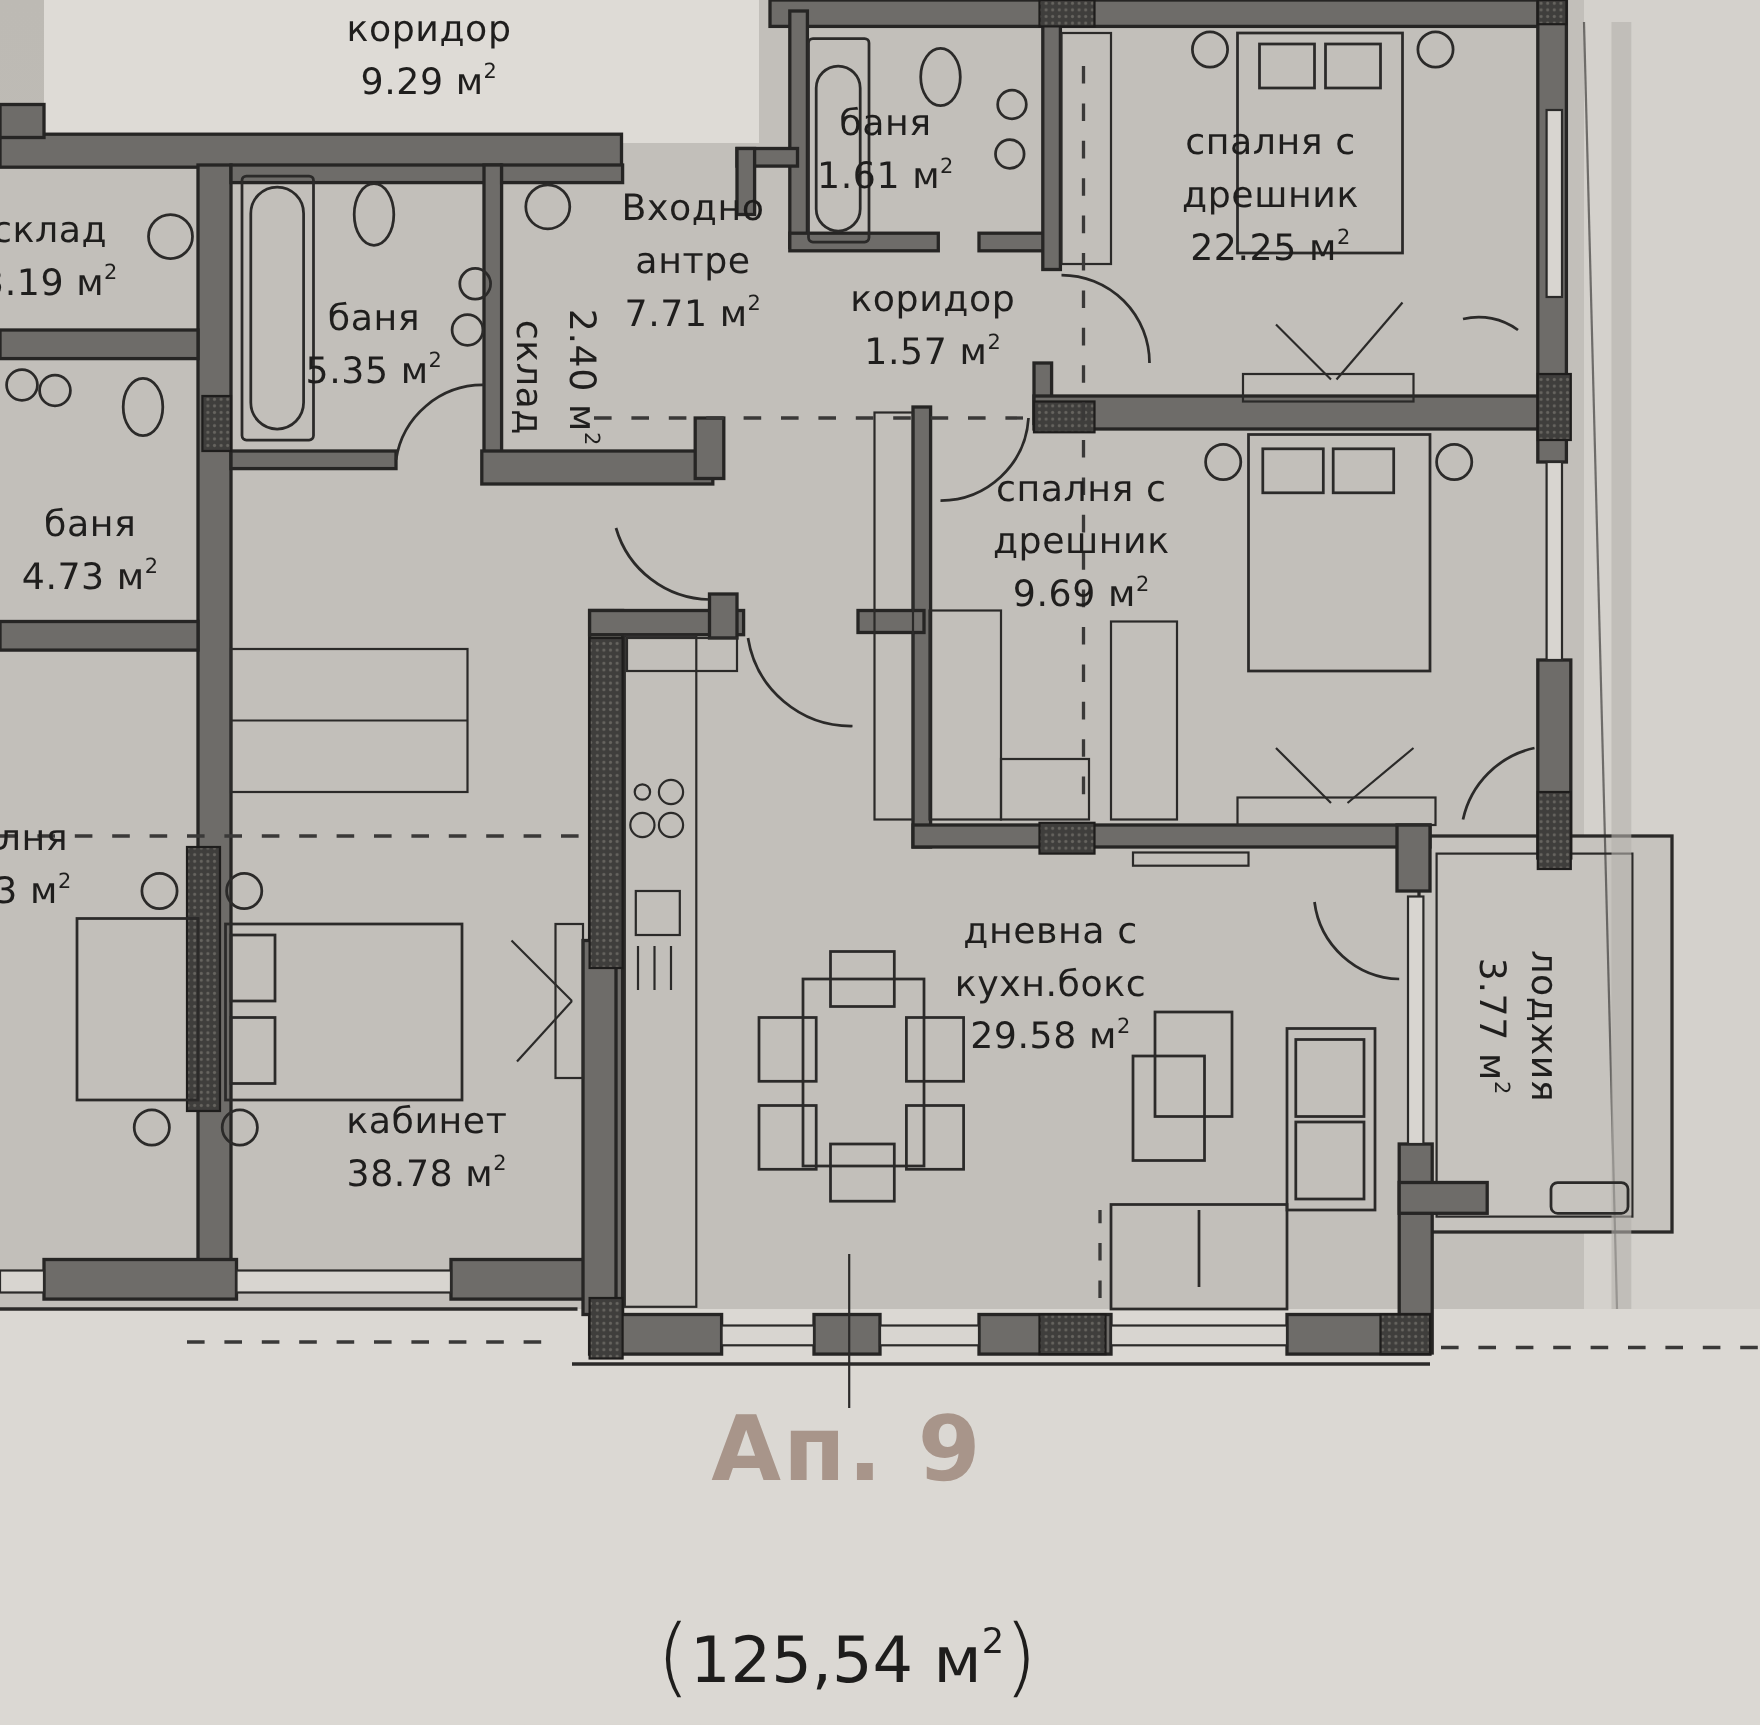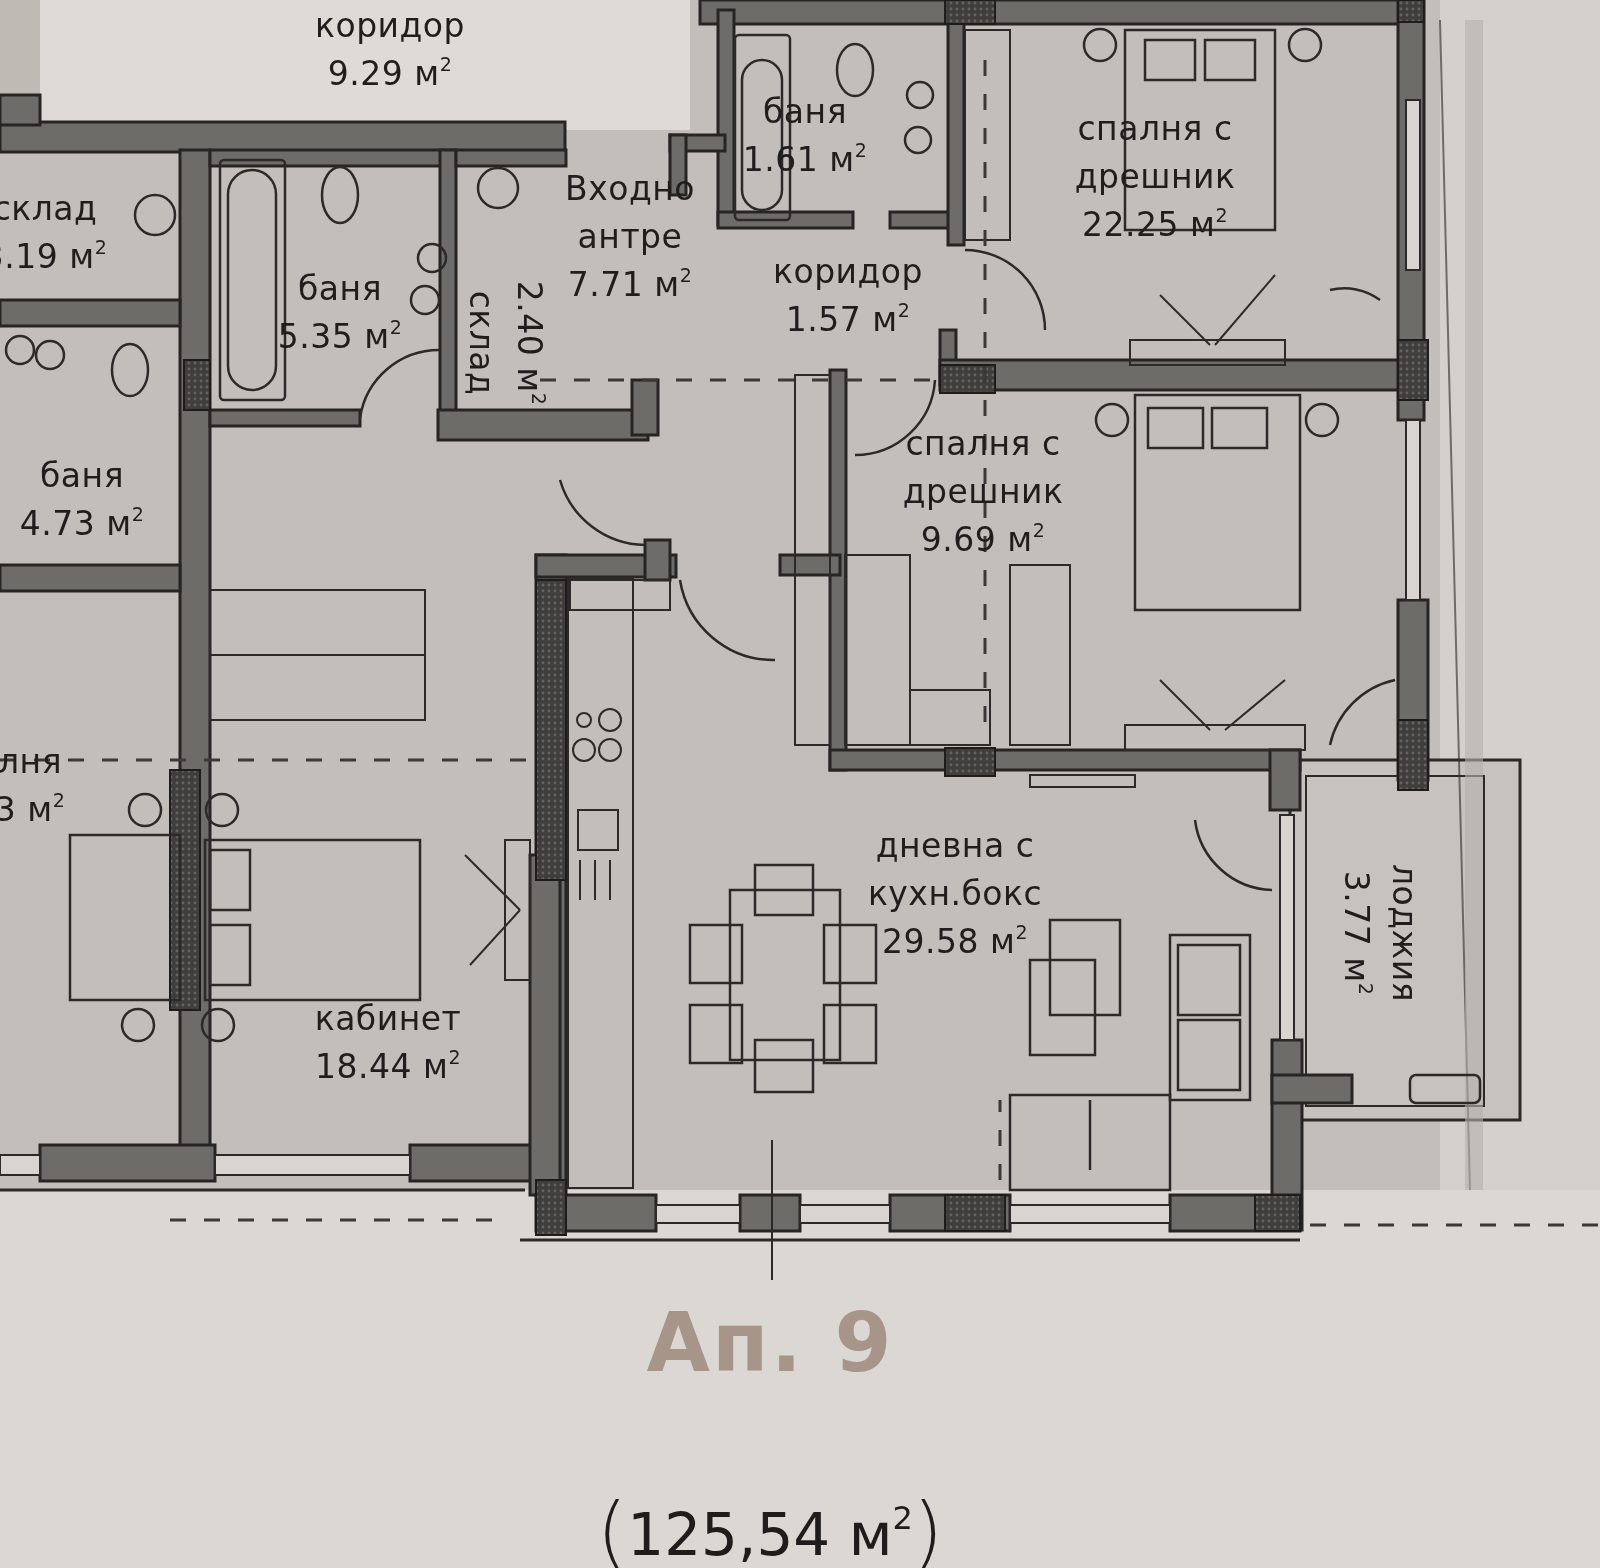--- a/index.html
+++ b/index.html
@@ -25,21 +25,21 @@
   .room-label sup { font-size: 19px; vertical-align: 14px; line-height: 0; }
   .room-label.vertical { transform: translateX(-50%) rotate(90deg); transform-origin: center center; }
   .watermark {
     position: absolute; left: 430px; top: 670px; font-family: "DejaVu Serif", serif;
     font-size: 130px; color: rgba(230,228,224,0.28); letter-spacing: -2px; white-space: nowrap;
   }
   .watermark-sub {
     position: absolute; left: 630px; top: 808px; font-size: 34px; letter-spacing: 44px;
     color: rgba(230,228,224,0.35); white-space: nowrap;
   }
-  .footer { position: absolute; left: 0; width: 1540px; text-align: center; margin-top: 25px; }
+  .footer { position: absolute; left: 0; width: 1540px; text-align: center; }
   .apt-title { top: 1270px; font-size: 82px; color: #a8958a; font-weight: bold; letter-spacing: 2px; }
   .apt-total { top: 1375px; font-size: 58px; color: #1e1d1c; }
   .apt-net { top: 1462px; font-size: 58px; color: #1e1d1c; }
   .footer sup { font-size: 32px; vertical-align: 26px; line-height: 0; }
   .paren { font-size: 78px; font-weight: 200; vertical-align: -4px; }
 </style>
 </head>
 <body>
 
 <div class="sheet">
@@ -325,21 +325,21 @@
     <div><span>29.58</span> <span>м</span><sup>2</sup></div>
   </div>
 
   <div class="room-label vertical" style="left:1380px; top:885px;">
     <div>лоджия</div>
     <div><span>3.77</span> <span>м</span><sup>2</sup></div>
   </div>
 
   <div class="room-label" style="left:388px; top:995px;">
     <div>кабинет</div>
-    <div><span>18.44</span> <span>м</span><sup>2</sup></div>
+    <div><span>38.78</span> <span>м</span><sup>2</sup></div>
   </div>
 
   <div class="room-label" style="left:30px; top:738px;">
     <div>лня</div>
     <div><span>3</span> <span>м</span><sup>2</sup></div>
   </div>
 
   <div class="footer apt-title">Ап. 9</div>
   <div class="footer apt-net">
     <span class="paren">(</span><span>125,54</span>

